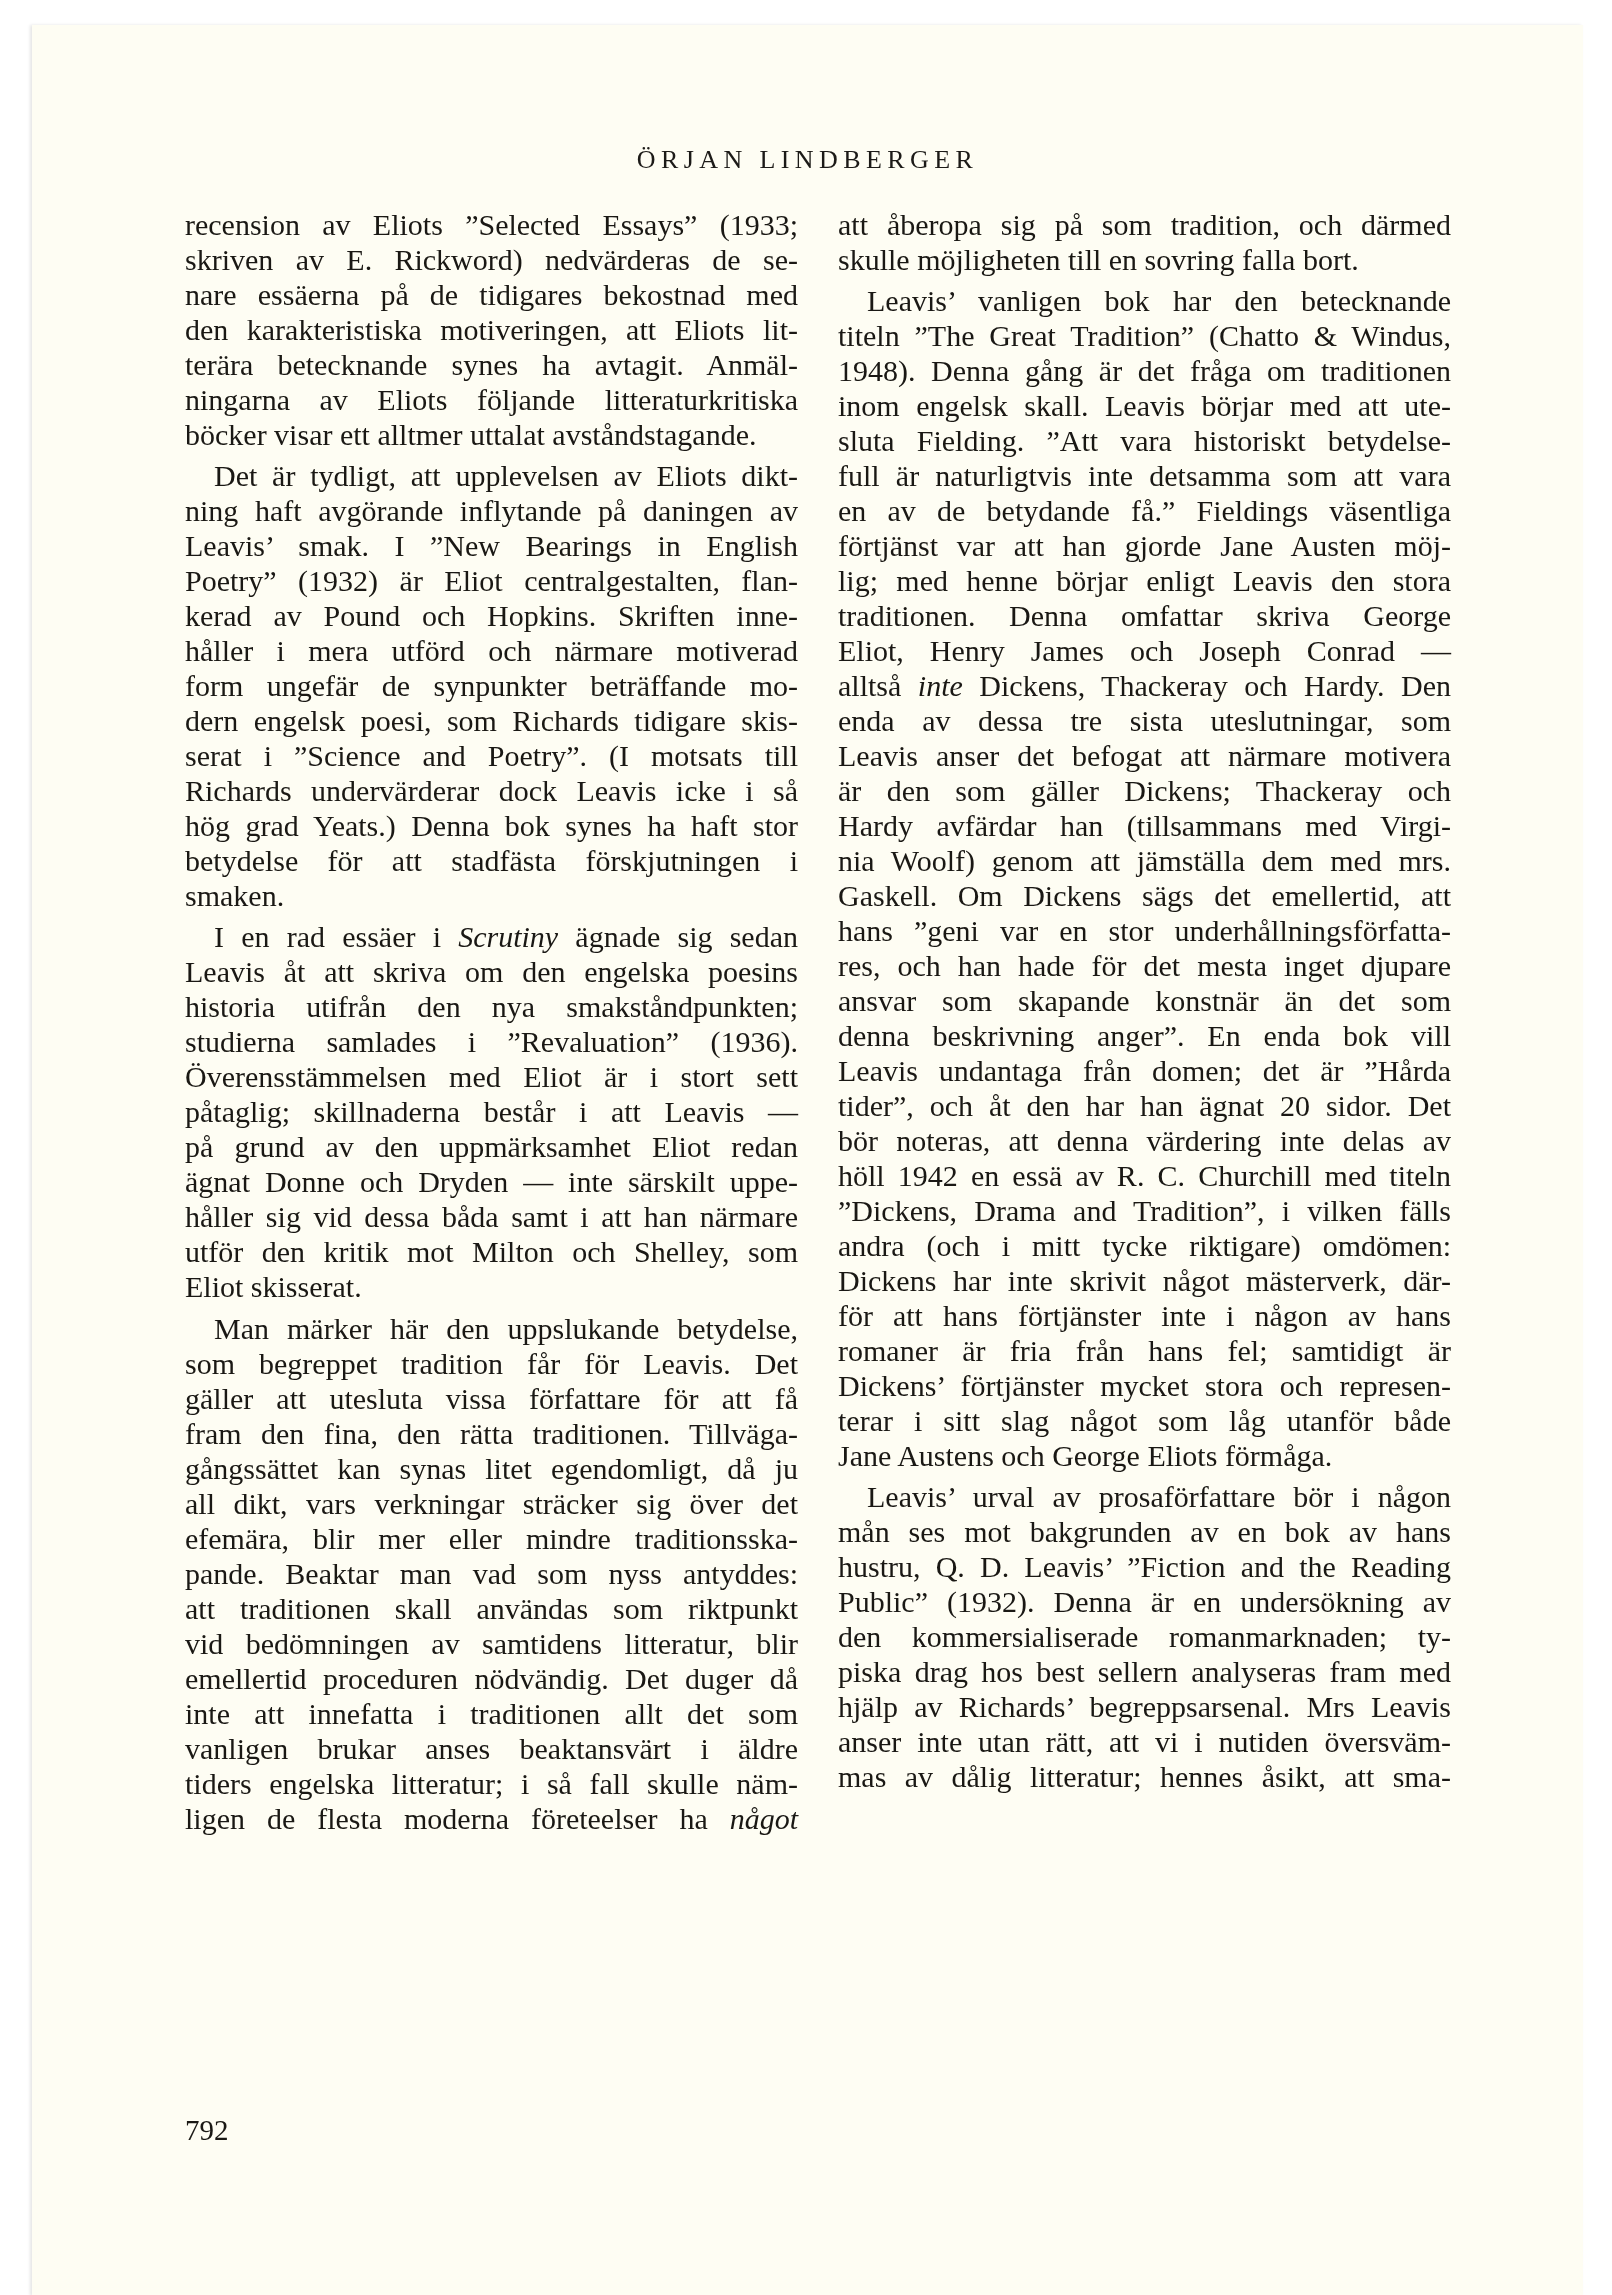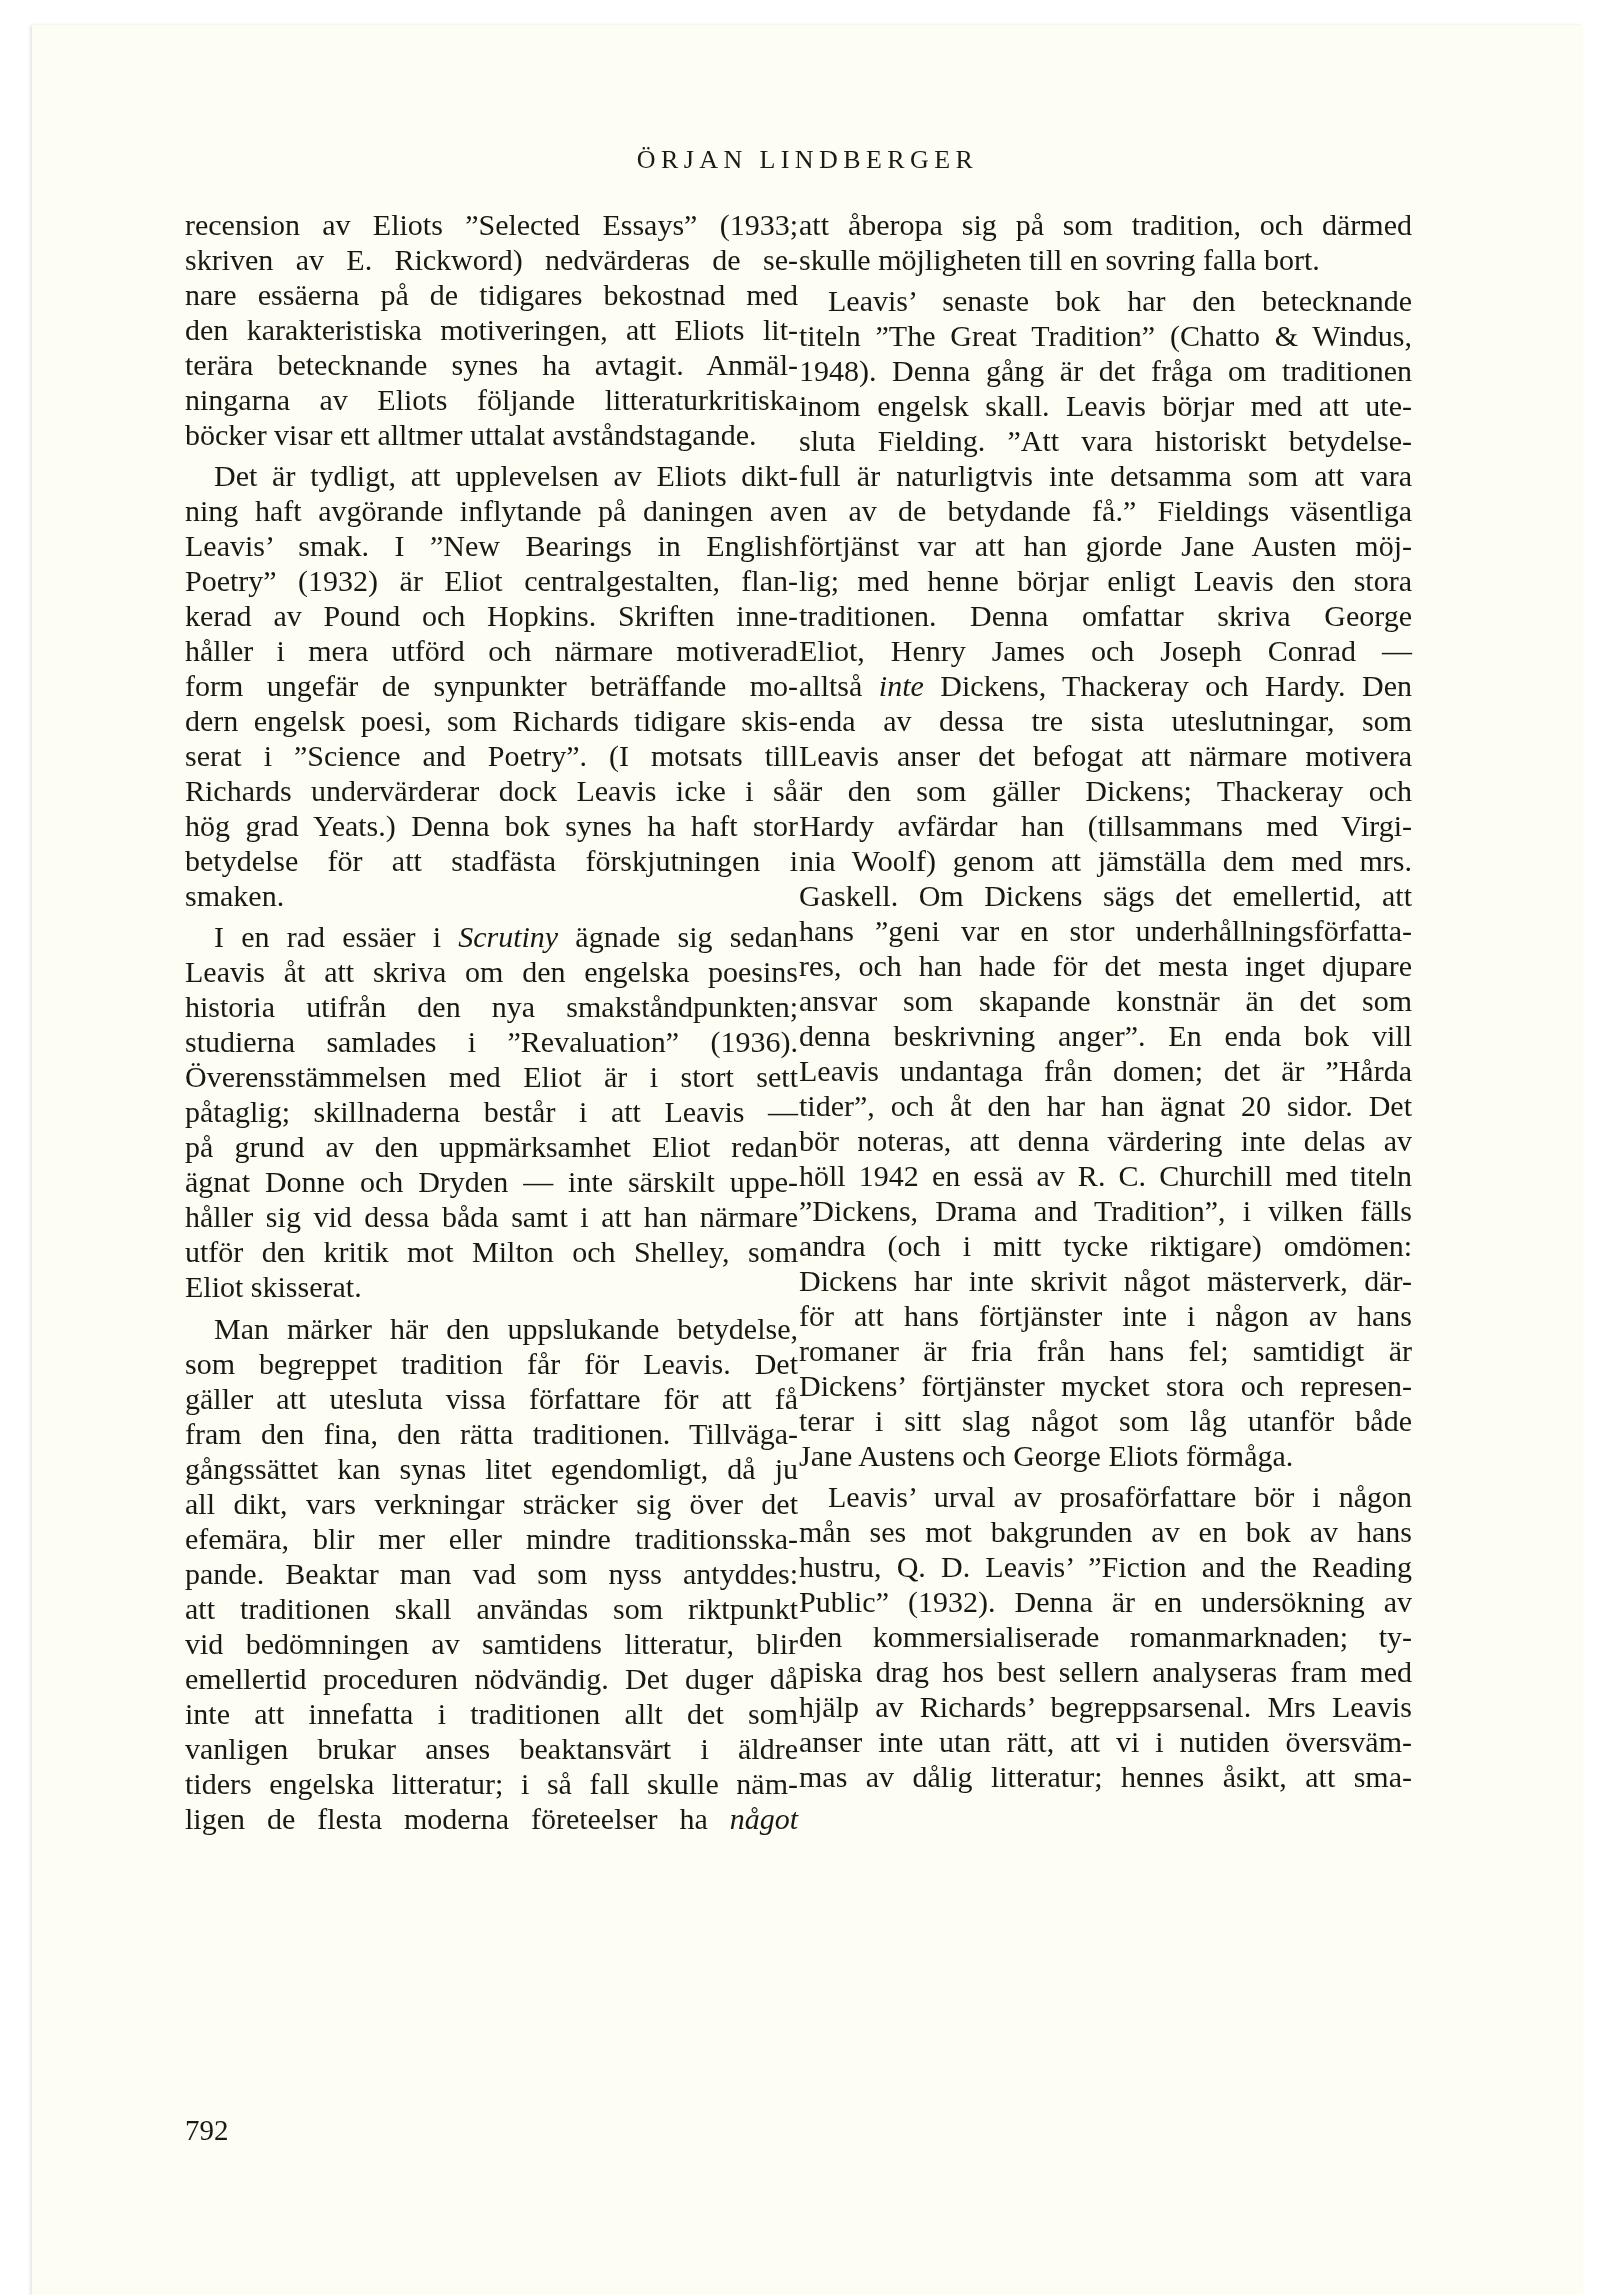--- a/index.html
+++ b/index.html
@@ -36,21 +36,21 @@
   .column {
     position: absolute;
     top: 182px;
     width: 613px;
     font-family: "Liberation Serif", "DejaVu Serif", serif;
     font-size: 30px;
     line-height: 35px;
     color: #1a1814;
   }
   .col-left { left: 153px; }
-  .col-right { left: 767px; }
+  .col-right { left: 806px; }
   .line {
     display: block;
     white-space: nowrap;
     text-align: justify;
     text-align-last: justify;
     height: 35px;
   }
   .line.last {
     text-align-last: left;
   }
@@ -136,21 +136,21 @@
         <span class="line">ligen de flesta moderna företeelser ha <span class="it">något</span></span>
       </div>
     </div>
   <div class="column col-right">
       <div>
         <span class="line">att åberopa sig på som tradition, och därmed</span>
         <span class="line last">skulle möjligheten till en sovring falla bort.</span>
       </div>
       <span class="para-gap"></span>
       <div>
-        <span class="line indent">Leavis’ senaste bok har den betecknande</span>
+        <span class="line indent">Leavis’ vanligen bok har den betecknande</span>
         <span class="line">titeln ”The Great Tradition” (Chatto &amp; Windus,</span>
         <span class="line">1948). Denna gång är det fråga om traditionen</span>
         <span class="line">inom engelsk skall. Leavis börjar med att ute-</span>
         <span class="line">sluta Fielding. ”Att vara historiskt betydelse-</span>
         <span class="line">full är naturligtvis inte detsamma som att vara</span>
         <span class="line">en av de betydande få.” Fieldings väsentliga</span>
         <span class="line">förtjänst var att han gjorde Jane Austen möj-</span>
         <span class="line">lig; med henne börjar enligt Leavis den stora</span>
         <span class="line">traditionen. Denna omfattar skriva George</span>
         <span class="line">Eliot, Henry James och Joseph Conrad —</span>

